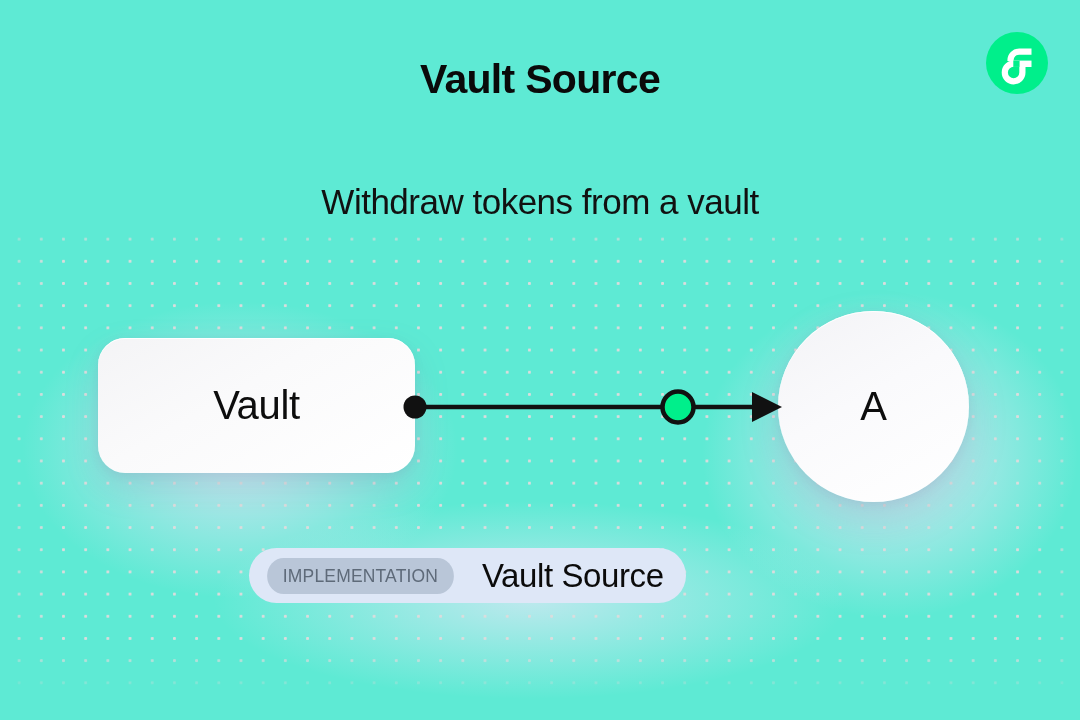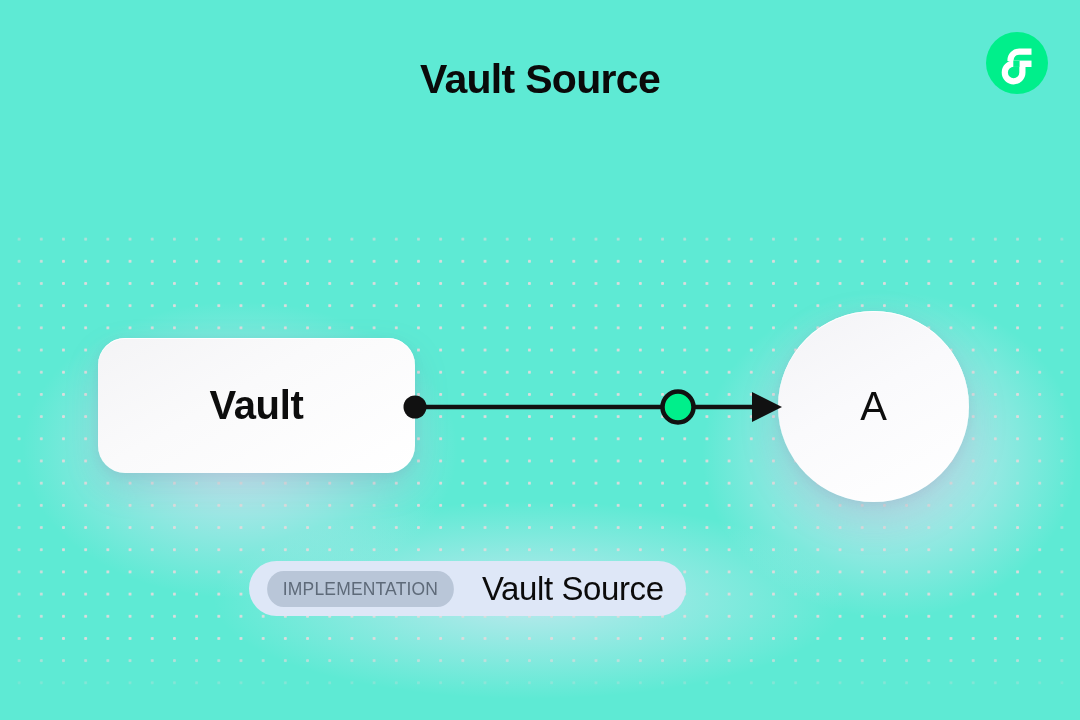--- a/index.html
+++ b/index.html
@@ -109,21 +109,21 @@
     background: linear-gradient(150deg, #f4f4f6 0%, #fafafb 42%, #ffffff 100%);
     box-shadow: 0 14px 34px rgba(120,125,165,0.20),
                 0 3px 10px rgba(120,125,165,0.12),
                 inset 0 1px 0 rgba(255,255,255,0.95);
     display: flex;
     align-items: center;
     justify-content: center;
   }
   #node-vault-label {
     font-size: 40px;
-    font-weight: 700;
+    font-weight: 400;
     letter-spacing: -0.3px;
     color: #0d0d0d;
   }
 
   #node-a {
     position: absolute;
     left: 778px;
     top: 311px;
     width: 191px;
     height: 191px;
@@ -159,21 +159,20 @@
     position: absolute;
     left: 249px;
     top: 548px;
     height: 55px;
     padding: 0 22px 0 10px;
     border-radius: 28px;
     background: #dee7f7;
     display: flex;
     align-items: center;
     gap: 20px;
-    margin-top: 13px;
   }
   #impl-badge-tag {
     display: inline-flex;
     align-items: center;
     justify-content: center;
     height: 36px;
     padding: 0 17px;
     border-radius: 18px;
     background: #b9c6d8;
     color: #5e6a79;
@@ -196,20 +195,21 @@
 <body>
 
 <div id="stage">
 
   <div id="glow-left" class="glow"></div>
   <div id="glow-right" class="glow"></div>
   <div id="glow-badge" class="glow"></div>
   <div id="dot-grid"></div>
 
   <div id="page-title">Vault Source</div>
+  <div id="page-subtitle">Withdraw tokens from a vault</div>
 
   <div id="brand-logo">
     <svg width="62" height="62" viewBox="0 0 62 62" aria-hidden="true">
       <circle cx="31" cy="31" r="31" fill="#00ef8b"></circle>
       <path d="M45.5 16.5 H33.2 A11.8 11.8 0 0 0 21.4 28.3 V29 H27.6 V28.3 A5.6 5.6 0 0 1 33.2 22.7 H45.5 Z" fill="#ffffff"></path>
       <rect x="33.2" y="28.6" width="12.3" height="6.4" fill="#ffffff"></rect>
       <path d="M27.6 28.6 A11.9 11.9 0 1 0 39.5 40.5 V35.0 H33.3 V40.5 A5.7 5.7 0 1 1 27.6 34.8 H33.2 V28.6 Z" fill="#ffffff"></path>
       <rect x="27.3" y="28.6" width="6.2" height="6.3" fill="#00ef8b"></rect>
     </svg>
   </div>

